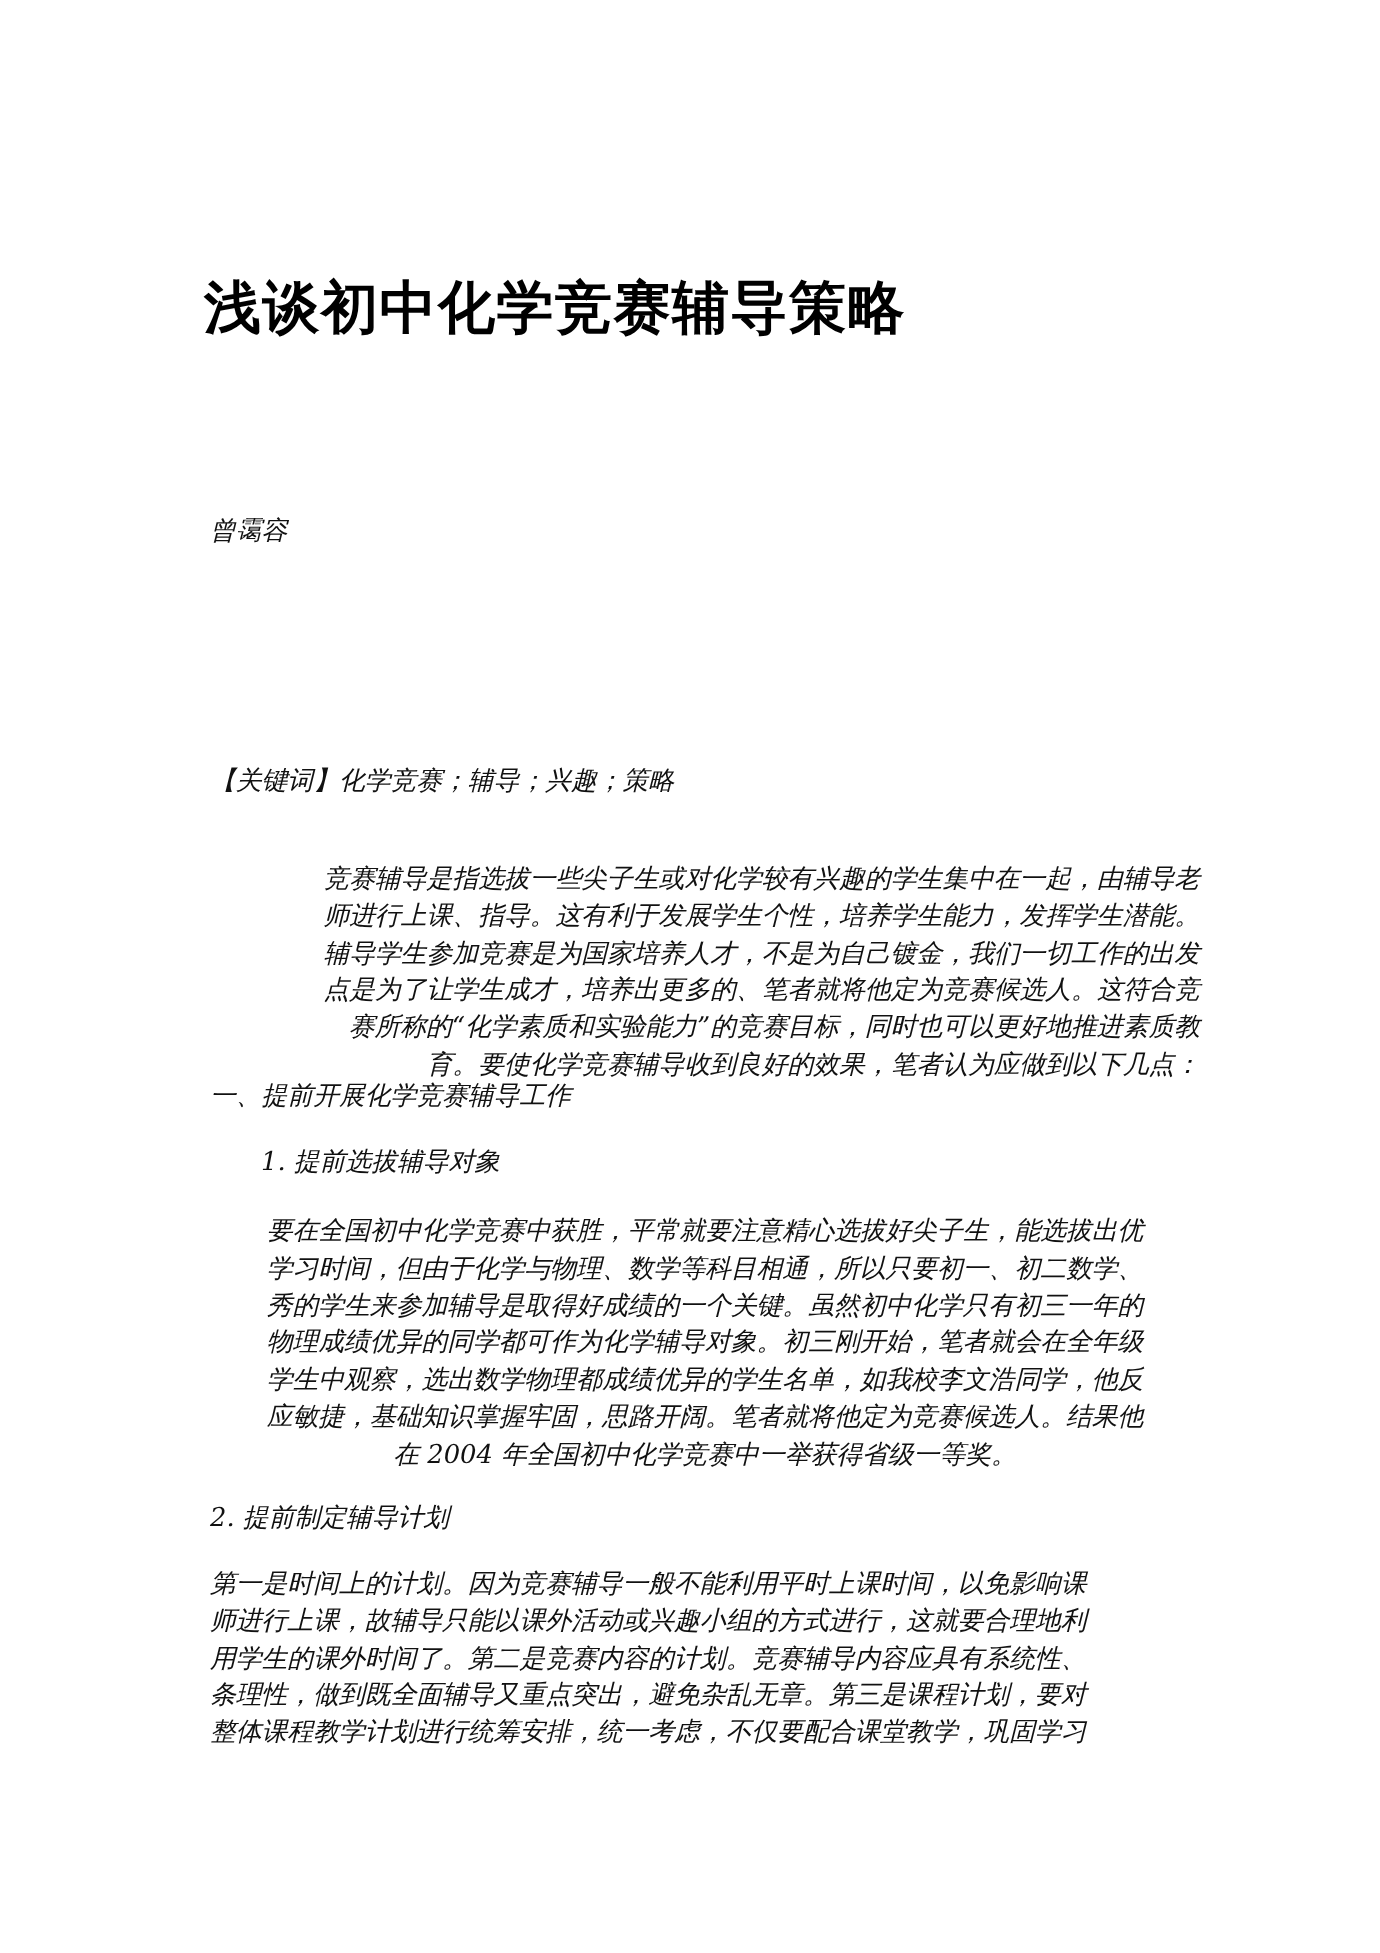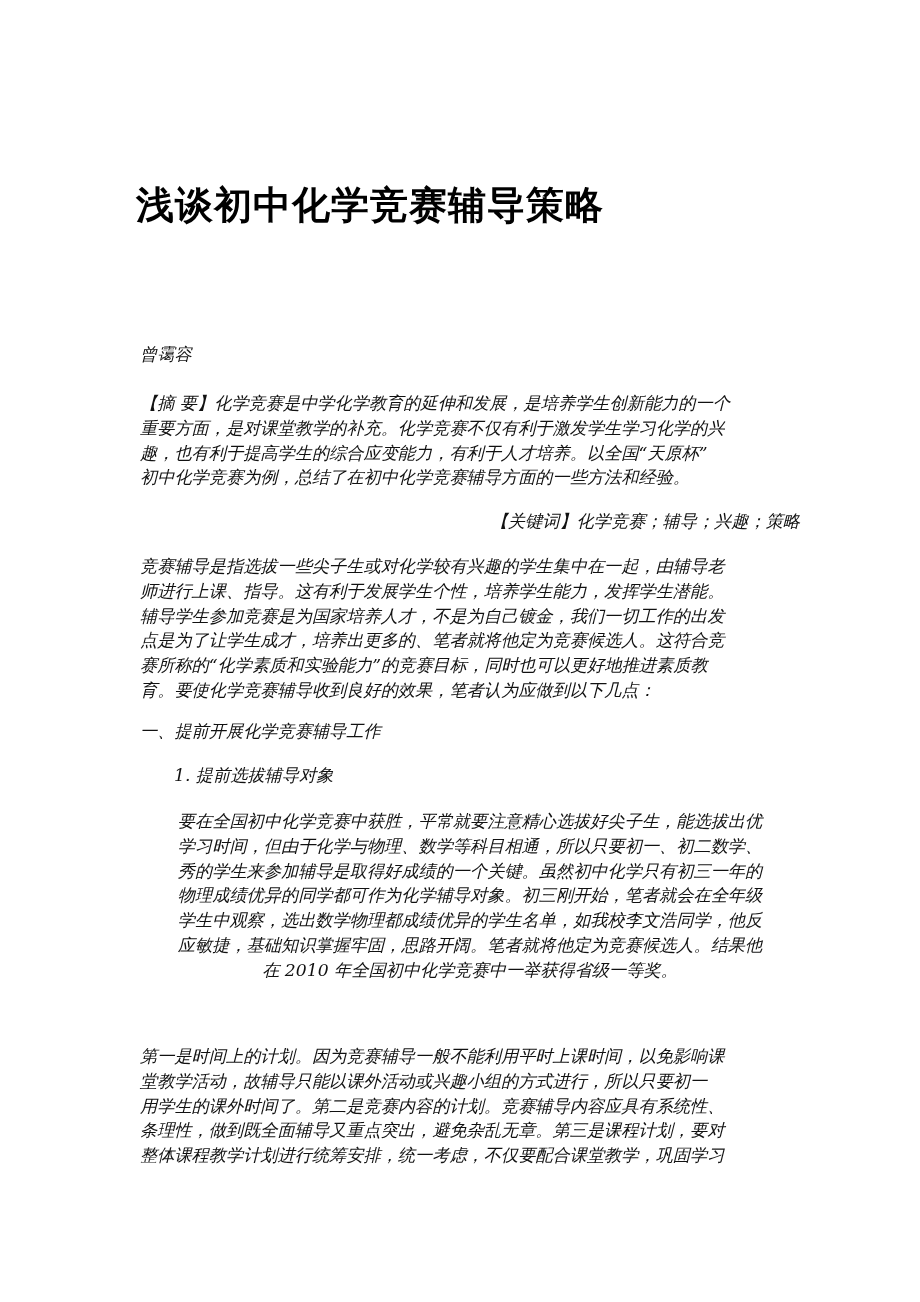--- a/index.html
+++ b/index.html
@@ -16,32 +16,26 @@
 <body>
 
 <div class="page">
 
   <div class="title">浅谈初中化学竞赛辅导策略</div>
 
   <div class="block" style="top:342px;">
     <span class="line">曾霭容</span>
   </div>
 
-  <div class="block" style="top:391px;">
-    <span class="line">【摘  要】化学竞赛是中学化学教育的延伸和发展，是培养学生创新能力的一个</span>
-    <span class="line">重要方面，是对课堂教学的补充。化学竞赛不仅有利于激发学生学习化学的兴</span>
-    <span class="line">趣，也有利于提高学生的综合应变能力，有利于人才培养。以全国“天原杯”</span>
-    <span class="line">初中化学竞赛为例，总结了在初中化学竞赛辅导方面的一些方法和经验。</span>
-  </div>
 
-  <div class="block" style="top:509px;text-align:right;">
+  <div class="block" style="top:509px;">
     <span class="line">【关键词】化学竞赛；辅导；兴趣；策略</span>
   </div>
 
-  <div class="block" style="top:554px;">
+  <div class="block" style="top:574px;text-align:right;">
     <span class="line">竞赛辅导是指选拔一些尖子生或对化学较有兴趣的学生集中在一起，由辅导老</span>
     <span class="line">师进行上课、指导。这有利于发展学生个性，培养学生能力，发挥学生潜能。</span>
     <span class="line">辅导学生参加竞赛是为国家培养人才，不是为自己镀金，我们一切工作的出发</span>
     <span class="line">点是为了让学生成才，培养出更多的、笔者就将他定为竞赛候选人。这符合竞</span>
     <span class="line">赛所称的“化学素质和实验能力”的竞赛目标，同时也可以更好地推进素质教</span>
     <span class="line">育。要使化学竞赛辅导收到良好的效果，笔者认为应做到以下几点：</span>
   </div>
 
   <div class="block" style="top:719px;">
     <span class="line">一、提前开展化学竞赛辅导工作</span>
@@ -51,25 +45,28 @@
     <span class="line">1. 提前选拔辅导对象</span>
   </div>
 
   <div class="block" style="top:809px;text-align:center;">
     <span class="line">要在全国初中化学竞赛中获胜，平常就要注意精心选拔好尖子生，能选拔出优</span>
     <span class="line">学习时间，但由于化学与物理、数学等科目相通，所以只要初一、初二数学、</span>
     <span class="line">秀的学生来参加辅导是取得好成绩的一个关键。虽然初中化学只有初三一年的</span>
     <span class="line">物理成绩优异的同学都可作为化学辅导对象。初三刚开始，笔者就会在全年级</span>
     <span class="line">学生中观察，选出数学物理都成绩优异的学生名单，如我校李文浩同学，他反</span>
     <span class="line">应敏捷，基础知识掌握牢固，思路开阔。笔者就将他定为竞赛候选人。结果他</span>
-    <span class="line">在 2010 年全国初中化学竞赛中一举获得省级一等奖。</span>
+    <span class="line">在 2004 年全国初中化学竞赛中一举获得省级一等奖。</span>
   </div>
 
+  <div class="block" style="top:1000px;">
+    <span class="line">2. 提前制定辅导计划</span>
+  </div>
 
   <div class="block" style="top:1044px;">
     <span class="line">第一是时间上的计划。因为竞赛辅导一般不能利用平时上课时间，以免影响课</span>
-    <span class="line">堂教学活动，故辅导只能以课外活动或兴趣小组的方式进行，所以只要初一</span>
+    <span class="line">师进行上课，故辅导只能以课外活动或兴趣小组的方式进行，这就要合理地利</span>
     <span class="line">用学生的课外时间了。第二是竞赛内容的计划。竞赛辅导内容应具有系统性、</span>
     <span class="line">条理性，做到既全面辅导又重点突出，避免杂乱无章。第三是课程计划，要对</span>
     <span class="line">整体课程教学计划进行统筹安排，统一考虑，不仅要配合课堂教学，巩固学习</span>
   </div>
 
 </div>
 
 </body></html>

